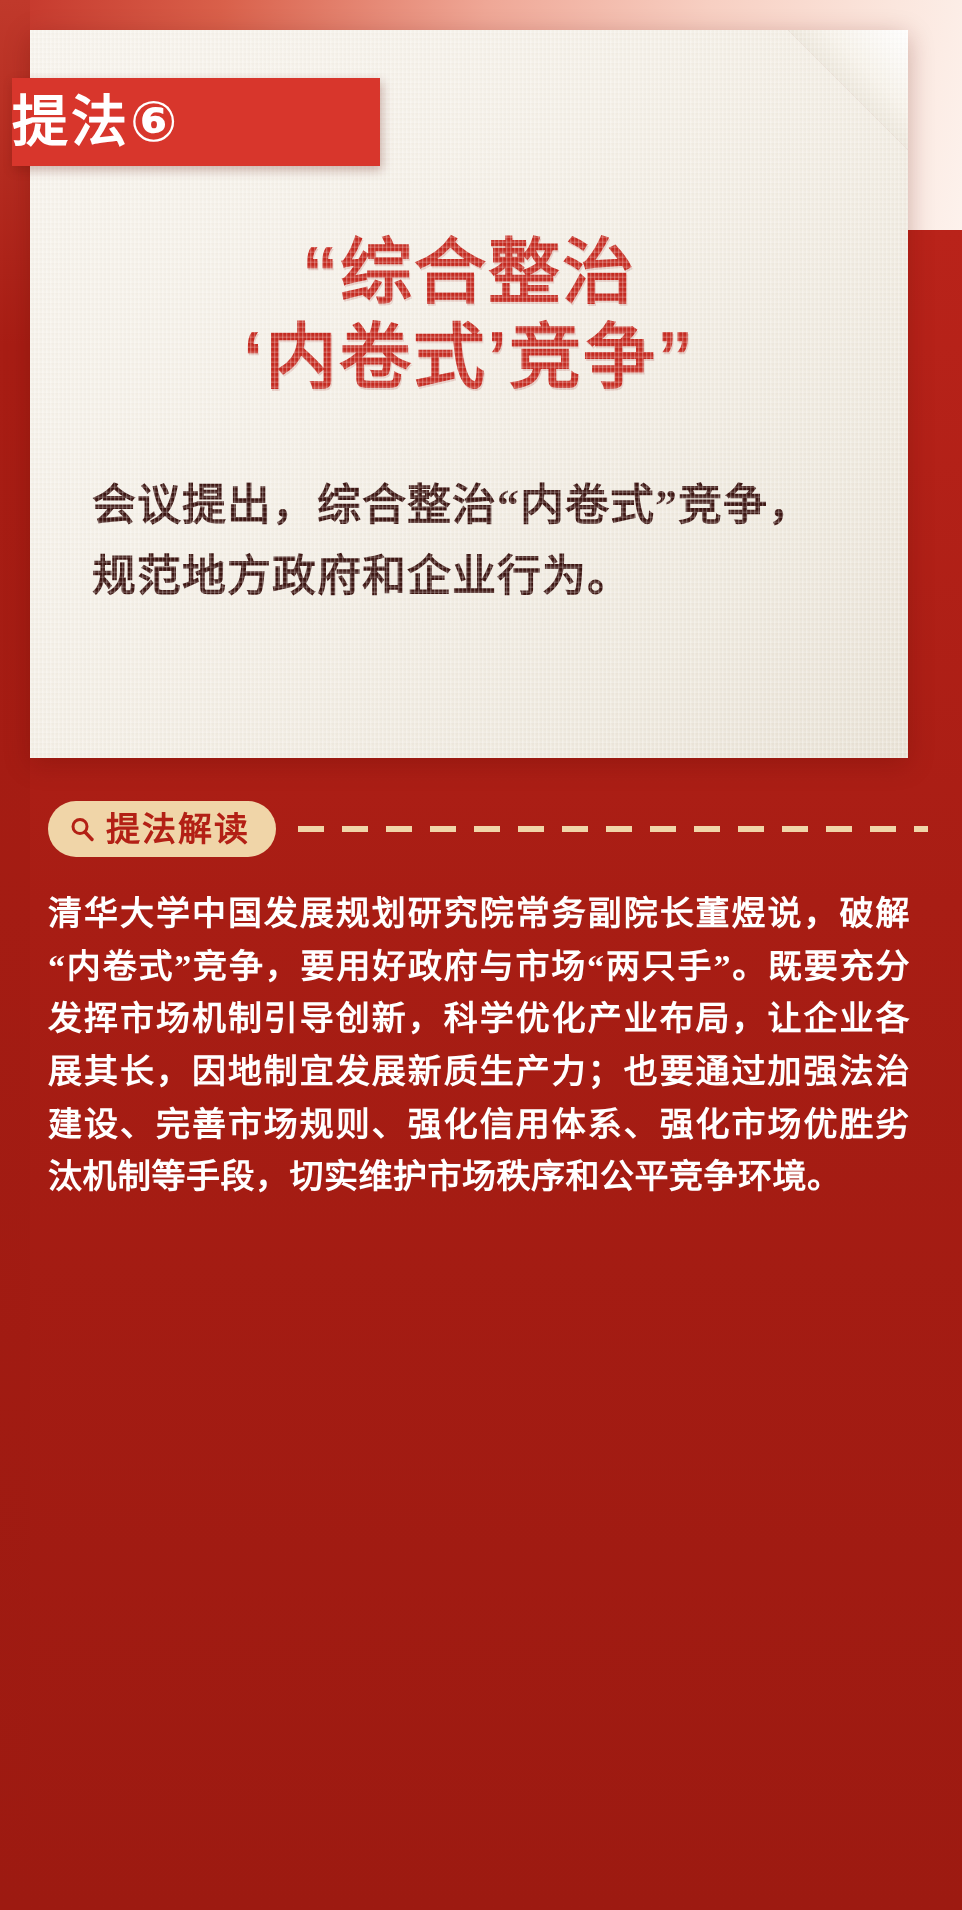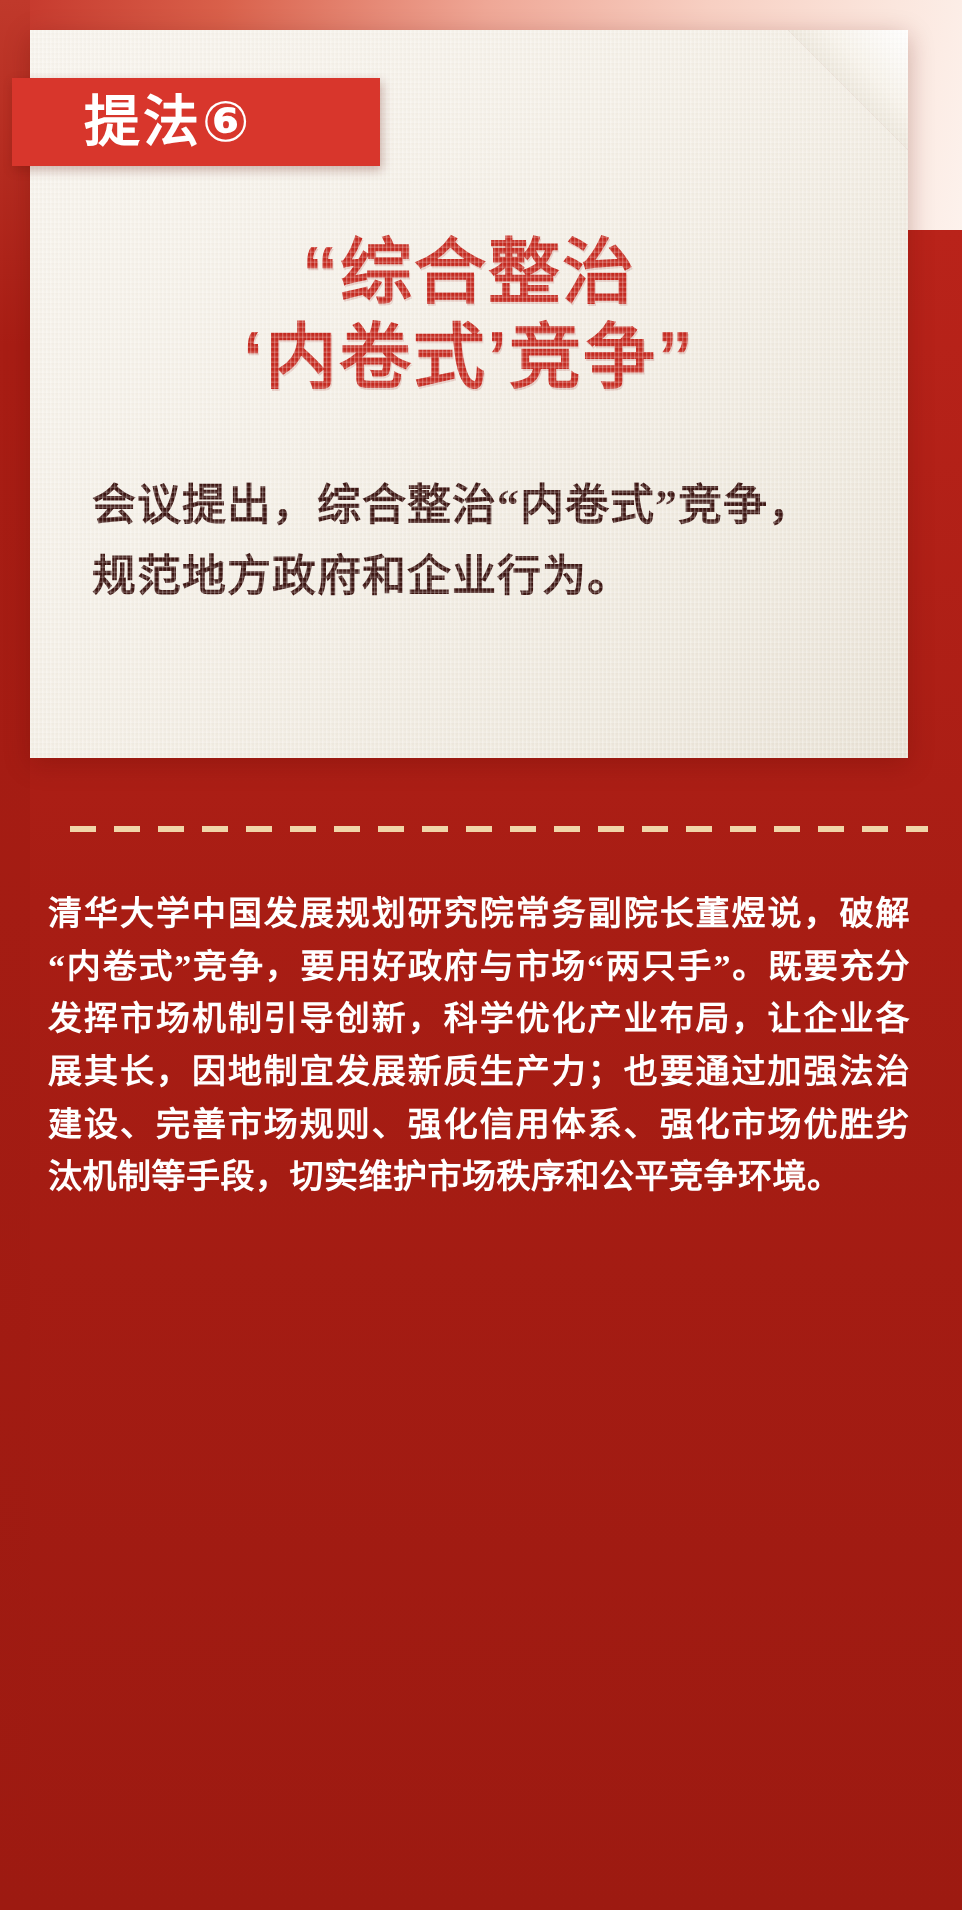--- a/index.html
+++ b/index.html
@@ -96,21 +96,20 @@
     background: #d8362c;
     display: flex;
     align-items: center;
     box-shadow: 2px 4px 10px rgba(100, 15, 8, 0.3);
   }
   .tag-text {
     color: #ffffff;
     font-size: 56px;
     font-weight: bold;
     letter-spacing: 3px;
-    padding-left: 72px;
     font-family: "Liberation Sans", "DejaVu Sans", sans-serif;
     line-height: 1;
     white-space: nowrap;
   }
 
   
   .headline {
     position: absolute;
     left: 0;
     top: 200px;
@@ -219,18 +218,27 @@
     </div>
 
     <div class="card-para">会议提出，综合整治“内卷式”竞争，规范地方政府和企业行为。</div>
   </div>
 
   <div class="tag">
     <span class="tag-text">提法⑥</span>
   </div>
 
   <div class="section-label-row">
+    <div class="pill">
+      <span class="pill-icon">
+        <svg width="28" height="28" viewBox="0 0 28 28" aria-hidden="true">
+          <circle cx="12" cy="11.5" r="7" fill="none" stroke="#b32015" stroke-width="3"></circle>
+          <line x1="17" y1="17" x2="24" y2="24.5" stroke="#b32015" stroke-width="3.4" stroke-linecap="round"></line>
+        </svg>
+      </span>
+      <span class="pill-text">提法解读</span>
+    </div>
     <div class="dashes"></div>
   </div>
 
   <div class="main-text">清华大学中国发展规划研究院常务副院长董煜说，破解“内卷式”竞争，要用好政府与市场“两只手”。既要充分发挥市场机制引导创新，科学优化产业布局，让企业各展其长，因地制宜发展新质生产力；也要通过加强法治建设、完善市场规则、强化信用体系、强化市场优胜劣汰机制等手段，切实维护市场秩序和公平竞争环境。</div>
 
 </div>
 
 </body></html>

